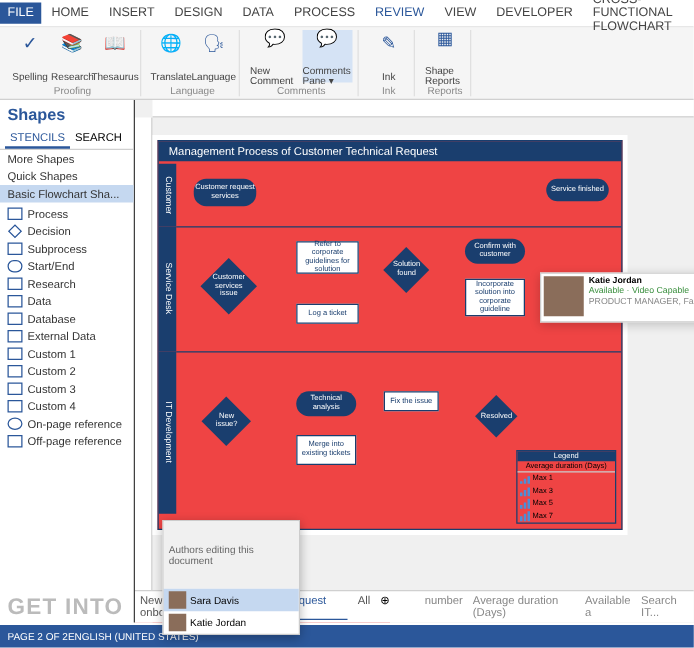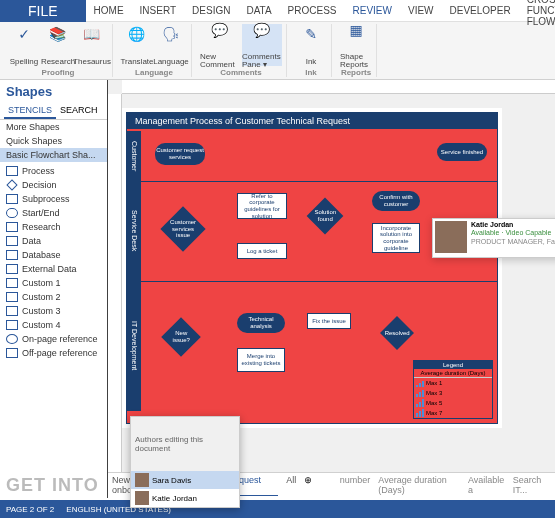--- a/index.html
+++ b/index.html
@@ -1,28 +1,28 @@
 <!DOCTYPE html>
 <html><head>
 <meta charset="utf-8">
 <style>
 * { margin:0; padding:0; box-sizing:border-box; font-family:"Segoe UI",Arial,sans-serif; }
 body { width:555px; height:518px; overflow:hidden; background:#fff; font-size:10px; position:relative; }
 .menubar { display:flex; align-items:center; height:22px; background:#fff; border-bottom:1px solid #e0e0e0; }
-.menubar .file { background:#2b579a; color:#fff; padding:3px 28px; font-size:14px; }
+.menubar .file { background:#2b579a; color:#fff; padding:3px 6px; font-size:10px; }
 .menubar .tab { padding:3px 8px; font-size:10px; color:#444; cursor:pointer; }
 .menubar .tab.active { color:#2b579a; }
 .ribbon { display:flex; height:58px; background:#f5f5f5; border-bottom:1px solid #d0d0d0; padding:2px 4px; gap:4px; }
 .rgroup { display:flex; flex-direction:column; align-items:center; justify-content:space-between; border-right:1px solid #e0e0e0; padding:0 4px; }
 .rbtns { display:flex; gap:2px; }
 .rbtn { display:flex; flex-direction:column; align-items:center; justify-content:center; width:32px; height:42px; cursor:pointer; }
 .rbtn.wide { width:40px; }
 .ricon { width:20px; height:20px; display:flex; align-items:center; justify-content:center; font-size:14px; color:#2b579a; }
 .rlabel { font-size:8px; color:#444; text-align:left; line-height:1; margin-top:15px; }
-.rgname { font-size:8px; color:#888;font-weight:bold; }
+.rgname { font-size:8px; color:#888; }
 .main { display:flex; height:418px; }
 .shapes-panel { width:108px; background:#fff; border-right:1px solid #404040; overflow:hidden; }
 .shapes-hdr { padding:4px 6px; font-size:13px; color:#2b579a; font-weight:600; }
 .shapes-tabs { display:flex; font-size:9px; padding:0 4px; border-bottom:1px solid #d0d0d0; }
 .shapes-tabs span { padding:2px 4px; cursor:pointer; }
 .shapes-tabs .act { border-bottom:2px solid #2b579a; color:#2b579a; }
 .stencil-list div { padding:2px 6px; font-size:9px; color:#333; cursor:pointer; white-space:nowrap; overflow:hidden; }
 .stencil-list div.sel { background:#c5d8f0; }
 .shape-list { padding:2px 0; }
 .shape-item { display:flex; align-items:center; gap:4px; padding:2px 6px; font-size:9px; color:#333; cursor:pointer; }
@@ -51,21 +51,21 @@
 .avatar { width:32px; height:32px; background:#8a6d5a; }
 .presence-info { flex:1; line-height:1.2; }
 .bottom-tabs { position:absolute; bottom:20px; left:108px; right:0; height:26px; background:#fff; border-top:1px solid #d0d0d0; display:flex; align-items:flex-start; font-size:9px; padding:2px 4px; gap:8px; }
 .bottom-tabs .btab { cursor:pointer; color:#555; }
 .bottom-tabs .btab.act { color:#2b579a; border-bottom:1px solid #2b579a; }
 .authors-pop { position:absolute; bottom:10px; left:130px; width:110px; background:#fff; border:1px solid #ccc; box-shadow:0 2px 8px rgba(0,0,0,0.3); font-size:8px; z-index:10; }
 .authors-pop .hd { background:#f0f0f0; padding:18px 4px; color:#666; }
 .authors-pop .au { display:flex; align-items:center; gap:3px; padding:2px 4px; }
 .authors-pop .au.sel { background:#c5d8f0; }
 .au-ava { width:14px; height:14px; background:#8a6d5a; }
-.statusbar { position:absolute; bottom:0; left:0; right:0; height:18px; background:#2b579a; color:#fff; font-size:8px; display:flex; align-items:center; padding:0 6px; gap:12px; }
+.statusbar { position:absolute; bottom:0; left:0; right:0; height:18px; background:#2b579a; color:#fff; font-size:8px; display:flex; align-items:center; padding:0 6px; gap:0; }
 .watermark { position:absolute; left:6px; bottom:22px; font-size:18px; font-weight:700; color:rgba(120,120,120,0.5); letter-spacing:1px; z-index:20; font-family:Arial; }
 </style>
 </head>
 <body>
 
 <div class="menubar">
   <div class="file">FILE</div>
   <div class="tab">HOME</div>
   <div class="tab">INSERT</div>
   <div class="tab">DESIGN</div>

